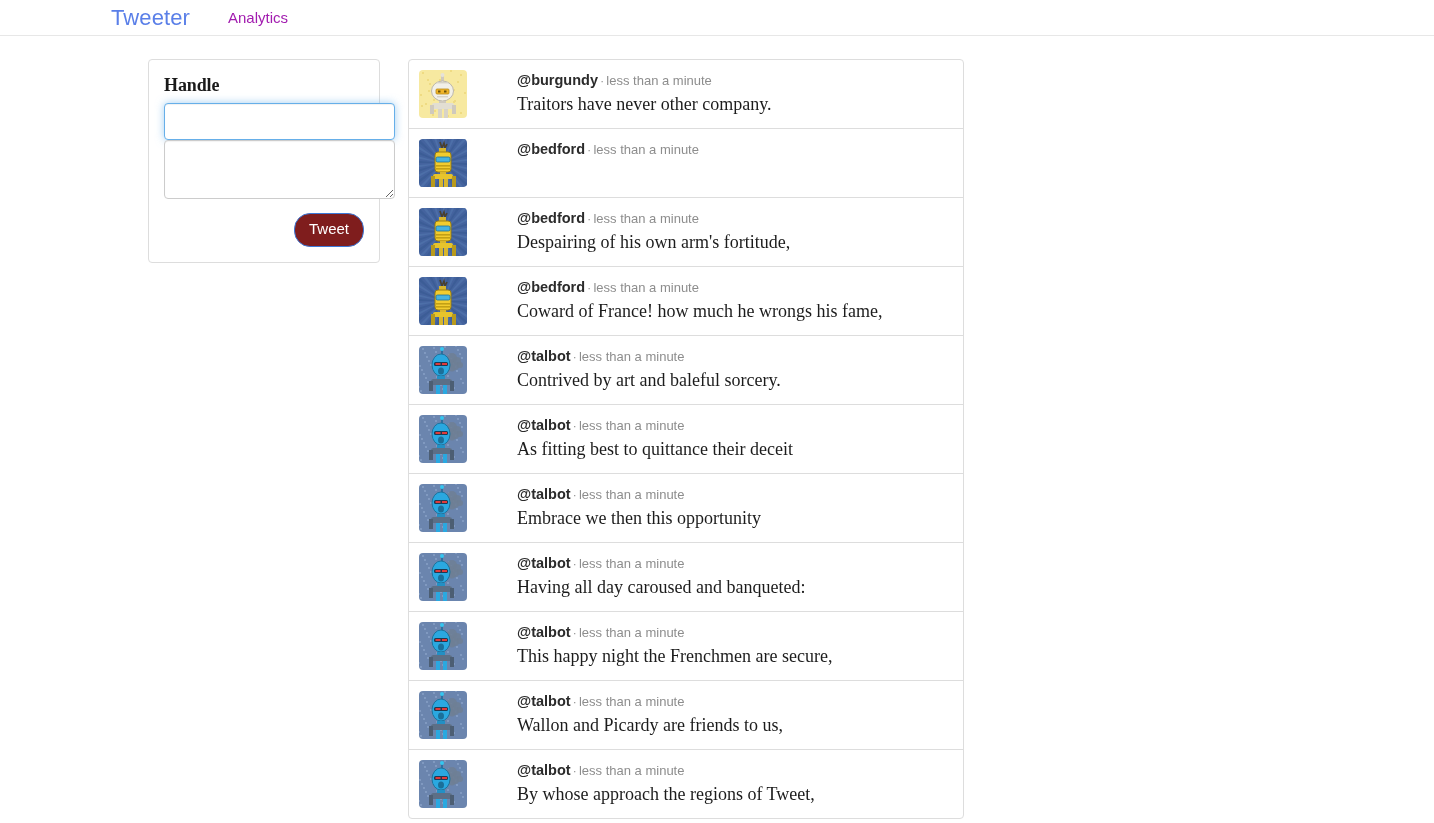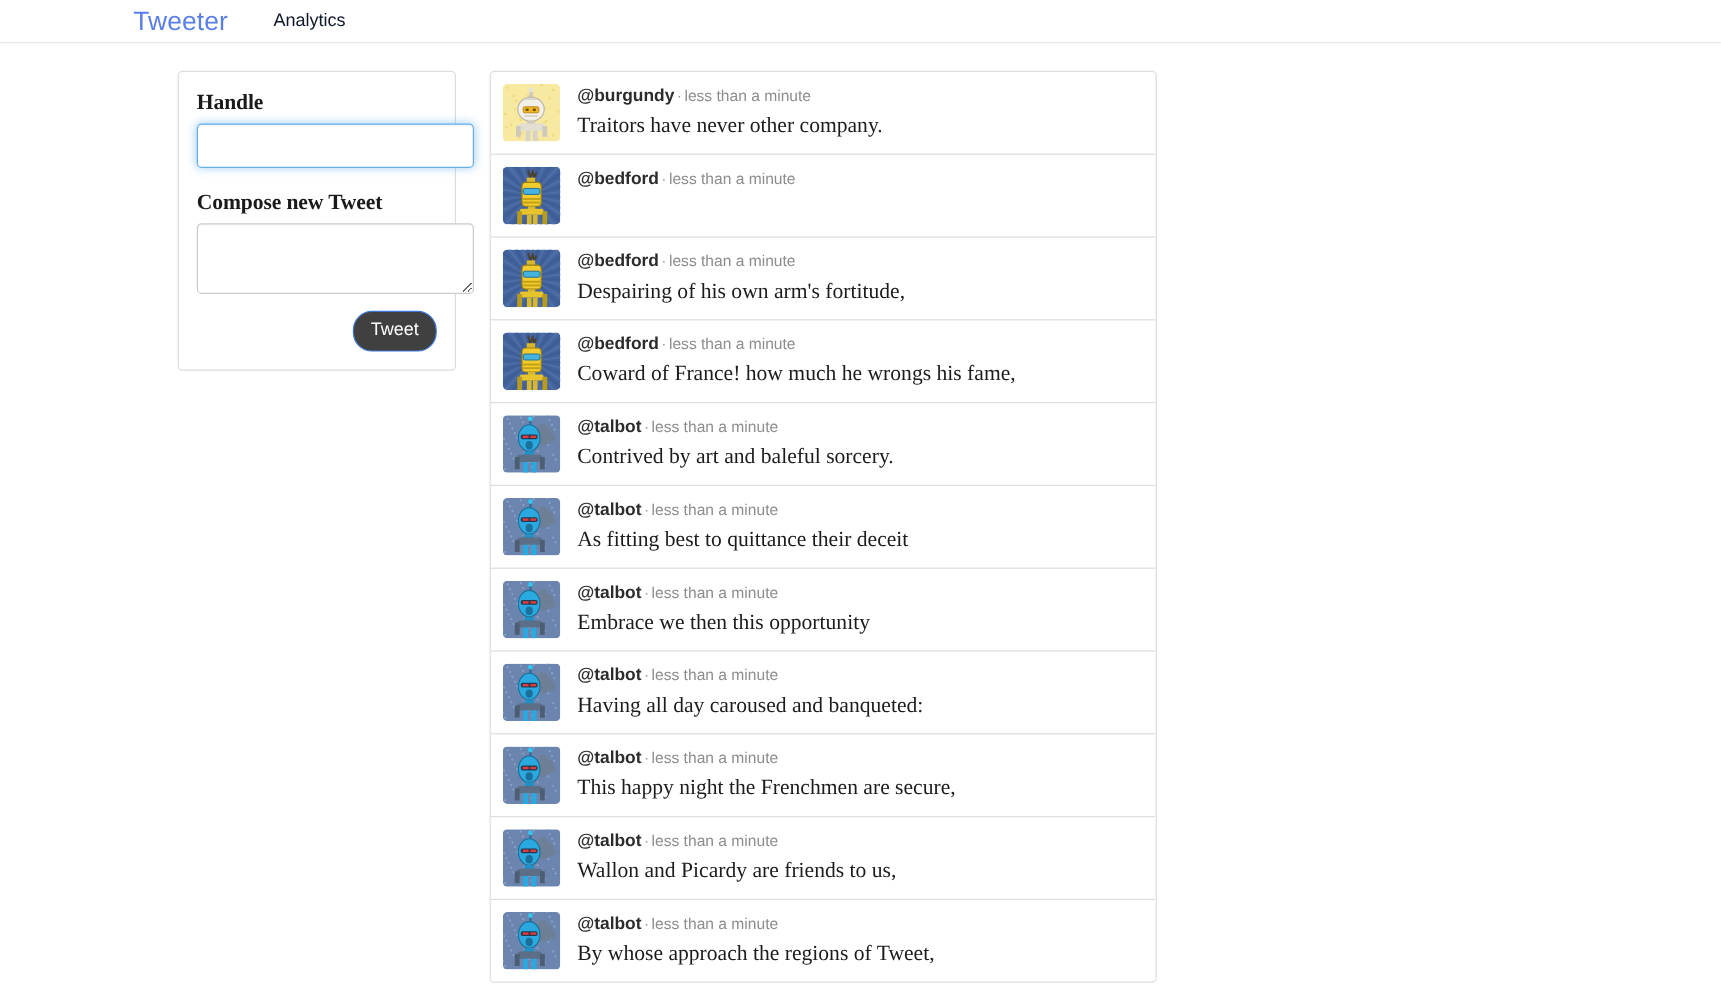--- a/index.html
+++ b/index.html
@@ -24,21 +24,21 @@
   .brand {
     font-size: 22px;
     color: #5a7fe8;
     text-decoration: none;
     letter-spacing: 0.1px;
     line-height: 1;
     font-weight: 400;
   }
   .nav-link {
     font-size: 15px;
-    color: #0f172a;
+    color: #a21caf;
     text-decoration: none;
     margin-left: 38px;
     line-height: 1;
     font-weight: 400;
   }
 
   
   .page {
     display: flex;
     align-items: flex-start;
@@ -92,21 +92,21 @@
     outline: none;
     resize: vertical;
     box-shadow: inset 0 1px 1px rgba(0,0,0,.05);
   }
   .btn-row {
     display: flex;
     justify-content: flex-end;
     margin-top: 14px;
   }
   .tweet-btn {
-    background: #404040;
+    background: #7f1d1d;
     border: 1px solid #3c78d8;
     color: #ffffff;
     font-size: 15px;
     font-family: "Liberation Sans", sans-serif;
     padding: 7px 14px 8px 14px;
     border-radius: 16px;
     cursor: pointer;
     line-height: 1.1;
   }
 
@@ -117,20 +117,21 @@
     border: 1px solid #dddddd;
     border-radius: 4px;
     background: #ffffff;
     overflow: hidden;
   }
   .tweet-row {
     display: flex;
     align-items: flex-start;
     padding: 10px;
     border-bottom: 1px solid #dddddd;
+    gap: 36px;
   }
   .tweet-row:last-child { border-bottom: none; }
 
   .avatar {
     width: 48px;
     height: 48px;
     border-radius: 4px;
     flex: 0 0 48px;
     margin-right: 14px;
     overflow: hidden;
@@ -170,21 +171,20 @@
   <a class="brand" href="#">Tweeter</a>
   <a class="nav-link" href="#">Analytics</a>
 </div>
 
 <div class="page">
 
   <div class="compose-panel">
     <div class="field-label">Handle</div>
     <input class="handle-input" type="text" autofocus="" placeholder="" style="">
 
-    <div class="field-label second">Compose new Tweet</div>
     <textarea class="compose-textarea" placeholder="" style=""></textarea>
 
     <div class="btn-row">
       <button class="tweet-btn">Tweet</button>
     </div>
   </div>
 
   <div class="feed" id="feed">
       <div class="tweet-row">
         <div class="avatar"><svg viewBox="0 0 48 48" width="48" height="48">

